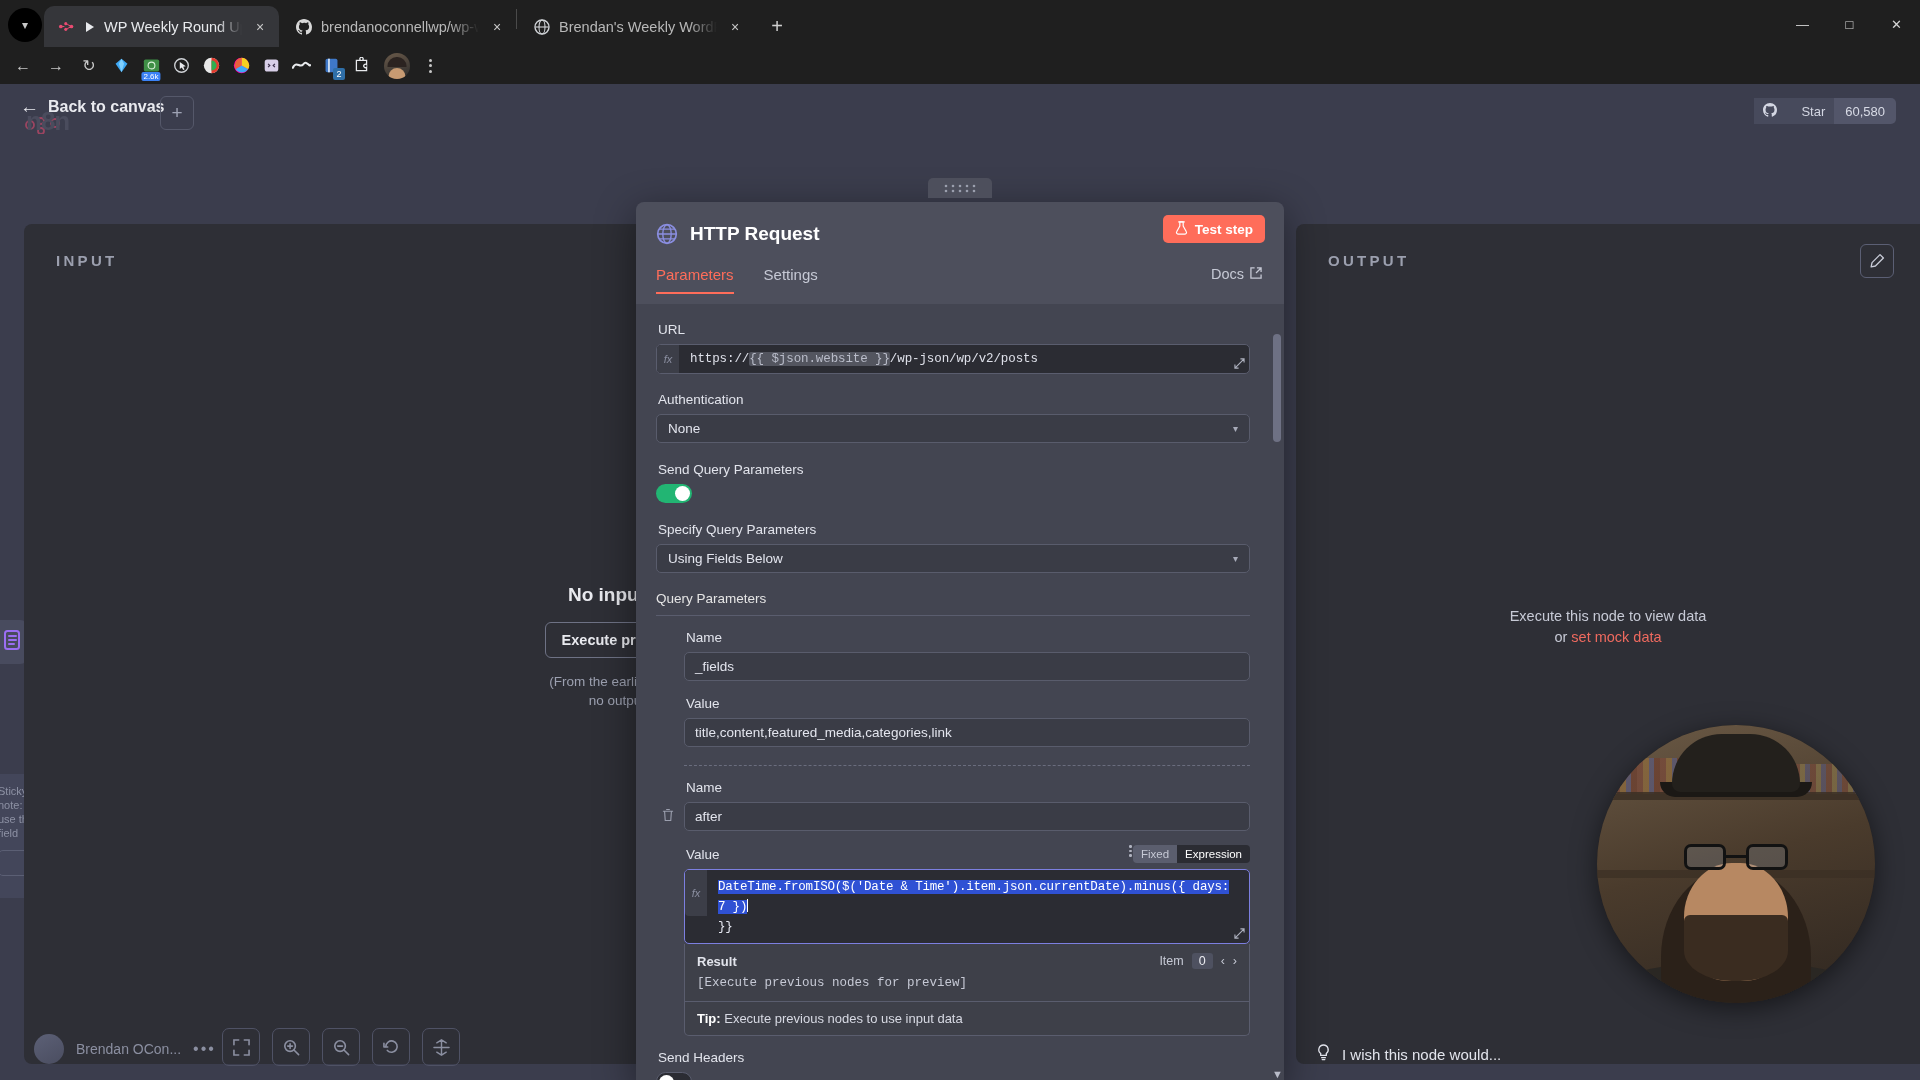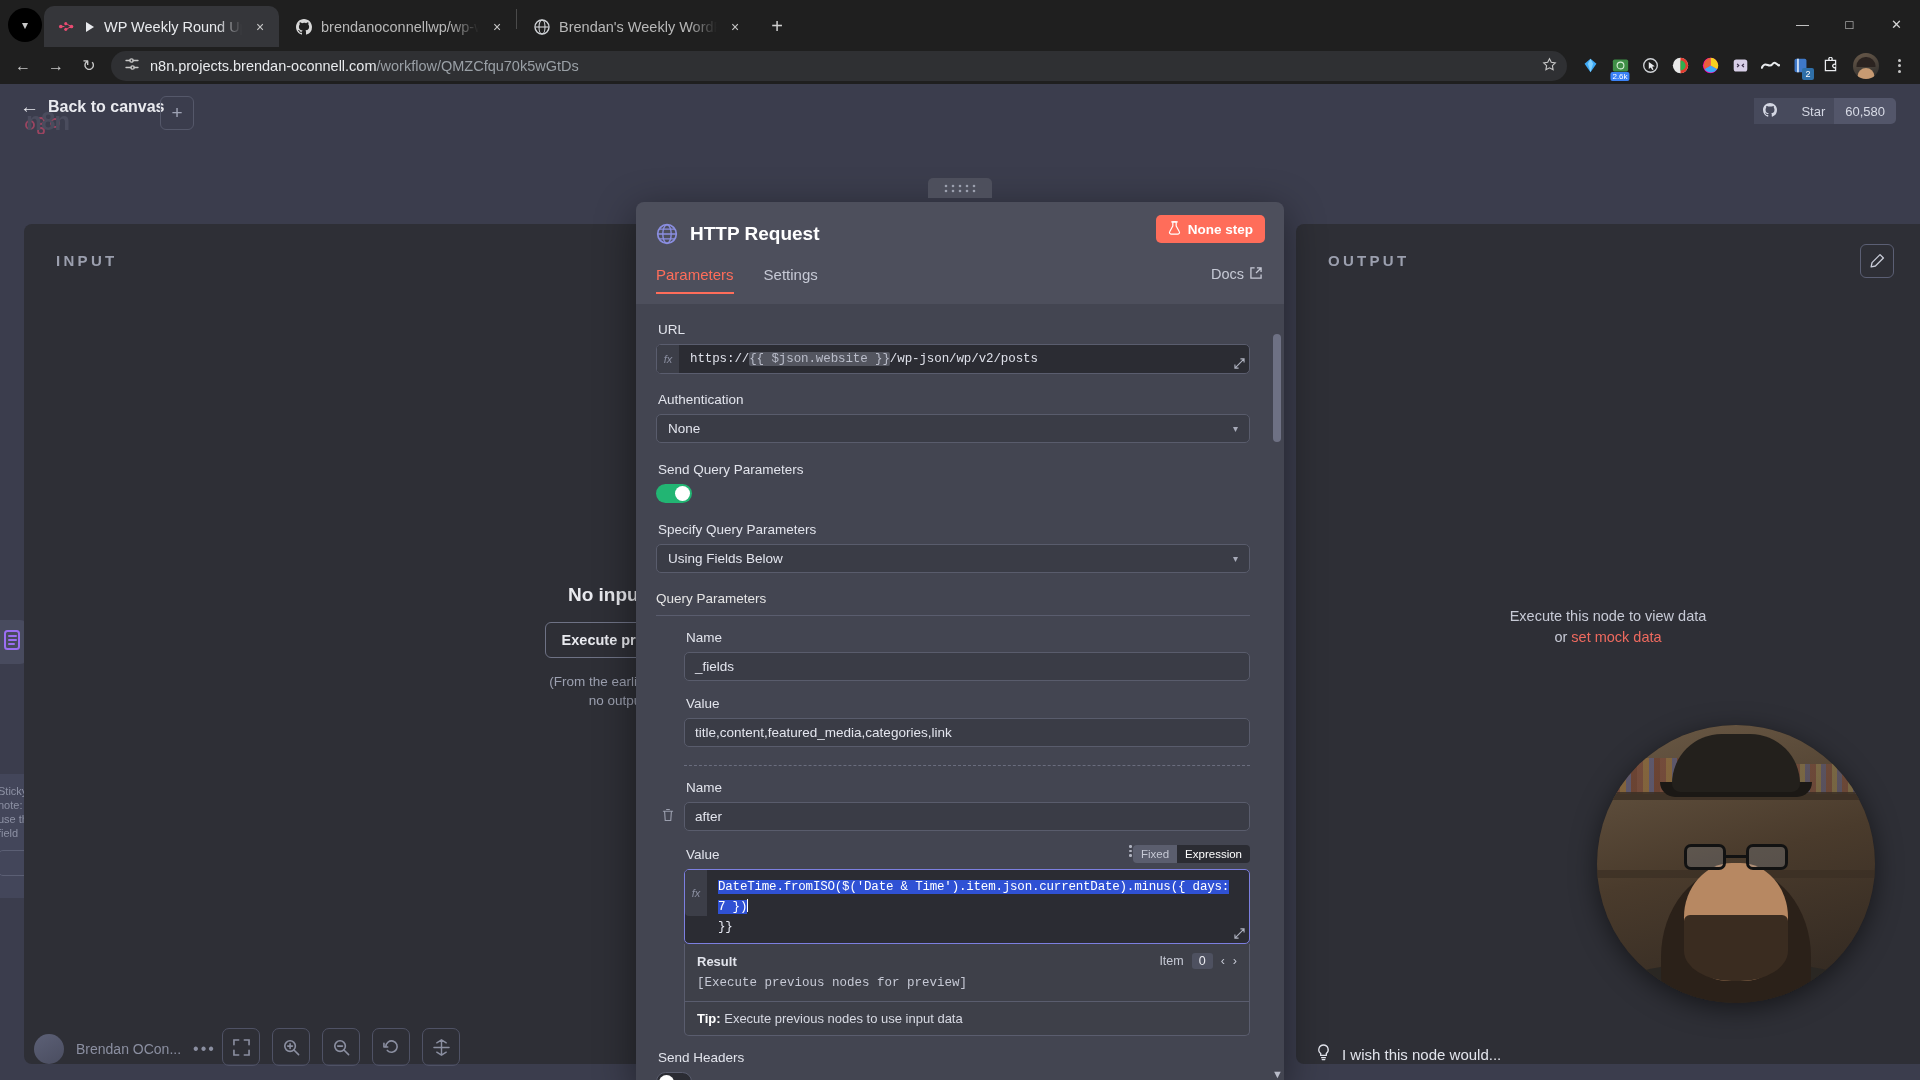--- a/index.html
+++ b/index.html
@@ -286,37 +286,20 @@
       <div>□</div>
       <div>✕</div>
     </div>
   </div>
 
   <div class="toolbar">
     <div class="tb-icon">←</div>
     <div class="tb-icon">→</div>
     <div class="tb-icon">↻</div>
 
-    <div class="omnibox">
-      <span>
-        <svg width="16" height="16" viewBox="0 0 16 16">
-            <path d="M2 4.5h4M9 4.5h5M2 11.5h5M10 11.5h4" stroke="#c7c7c7" stroke-width="1.3" fill="none" stroke-linecap="round"></path>
-            <circle cx="7.5" cy="4.5" r="1.7" fill="none" stroke="#c7c7c7" stroke-width="1.3"></circle>
-            <circle cx="8.6" cy="11.5" r="1.7" fill="none" stroke="#c7c7c7" stroke-width="1.3"></circle>
-          </svg>
-      </span>
-      <span>
-        <span class="url-strong">n8n.projects.brendan-oconnell.com</span><span class="url-dim">/workflow/QMZCfqu70k5wGtDs</span>
-      </span>
-      <span class="star">
-        <svg width="15" height="15" viewBox="0 0 16 16">
-            <path d="M8 1.8l1.9 3.9 4.3.6-3.1 3 .74 4.3L8 11.6l-3.84 2 .74-4.3-3.1-3 4.3-.6z" fill="none" stroke="#c7c7c7" stroke-width="1.2"></path>
-          </svg>
-      </span>
-    </div>
 
     <div class="ext-icons">
       <div class="ext">
           <svg width="17" height="17" viewBox="0 0 20 20">
             <path d="M10 2 L17 8 L10 18 L3 8 Z" fill="#3fa9f5"></path>
             <path d="M10 2 L13 8 L10 18 L7 8 Z" fill="#7fd0ff"></path>
           </svg>
         </div>
       <div class="ext">
         <svg width="17" height="15" viewBox="0 0 20 16">
@@ -547,21 +530,21 @@
       </span>
       <span class="ndv-title">HTTP Request</span>
 
       <div class="test-step-btn">
         <span>
           <svg width="13" height="14" viewBox="0 0 14 15">
               <path d="M5.2 1v4.3L1.8 11.6A1.6 1.6 0 0 0 3.2 14h7.6a1.6 1.6 0 0 0 1.4-2.4L8.8 5.3V1z" fill="none" stroke="#fff" stroke-width="1.3" stroke-linejoin="round"></path>
               <path d="M4 1h6" stroke="#fff" stroke-width="1.4" stroke-linecap="round"></path>
             </svg>
         </span>
-        <span>None step</span>
+        <span>Test step</span>
       </div>
     </div>
 
     <div class="ndv-tabs">
       <div class="ndv-tab active">Parameters</div>
       <div class="ndv-tab">Settings</div>
       <div class="docs-link">
         <span>Docs</span>
         <span>
           <svg width="12" height="12" viewBox="0 0 13 13">

